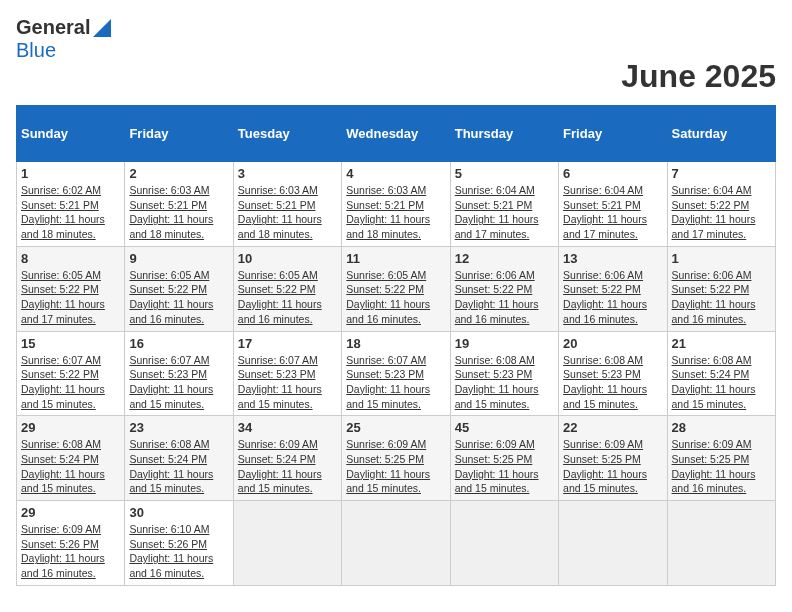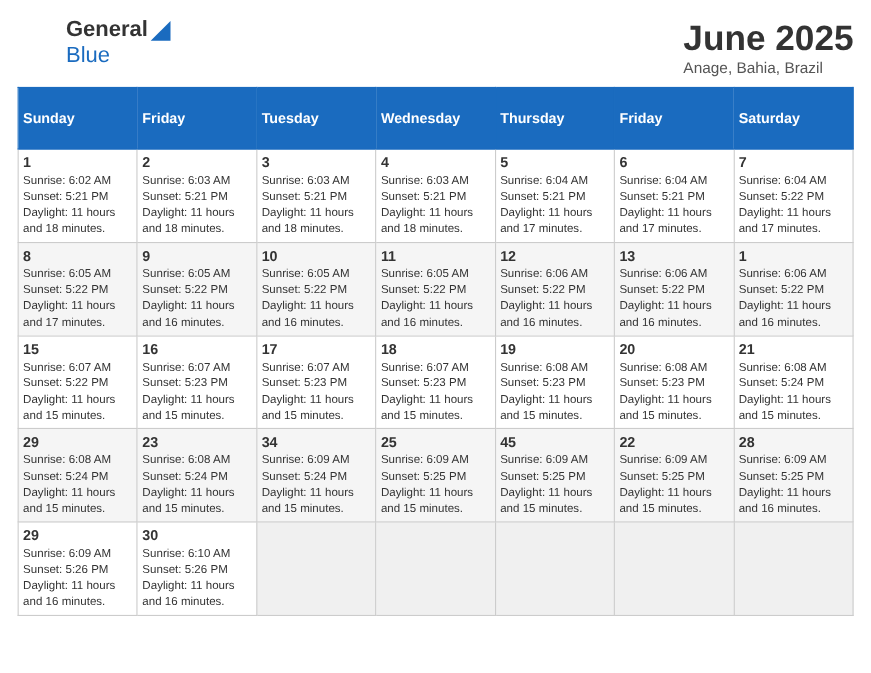--- a/index.html
+++ b/index.html
@@ -13,23 +13,24 @@
     .header {
       display: flex;
       justify-content: space-between;
       align-items: flex-start;
       margin-bottom: 10px;
     }
     .logo {
       display: flex;
       flex-direction: column;
       align-items: flex-start;
-      margin-left: 44px;
     }
     .title-block {
+      text-align: right;
+      margin-top: 42px;
     }
     .month-title {
       font-size: 32px;
       font-weight: bold;
       color: #333;
     }
     .location {
       font-size: 14px;
       color: #555;
     }
@@ -61,20 +62,21 @@
       font-weight: bold;
       font-size: 13px;
       color: #333;
       display: block;
       margin-bottom: 2px;
     }
     .day-info {
       color: #333;
       font-size: 10.5px;
       line-height: 1.4;
+      text-decoration: underline;
     }
     .empty-cell {
       background: #f0f0f0 !important;
     }
     .logo-wrap {
       display: flex;
       align-items: center;
     }
     .logo-triangle {
       width: 0;
@@ -91,21 +93,20 @@
 <div class="header">
   <div class="logo">
     <div class="logo-wrap">
       <span style="font-size:20px;font-weight:bold;color:#333;">General</span>
       <div class="logo-triangle"></div>
     </div>
     <span style="font-size:20px;font-weight:normal;color:#1a6bbf;">Blue</span>
   </div>
   <div class="title-block">
     <div class="month-title">June 2025</div>
-    <div class="location">Anage, Bahia, Brazil</div>
   </div>
 </div>
 
 <table class="calendar">
   <thead>
     <tr>
       <th>Sunday</th>
       <th>Friday</th>
       <th>Tuesday</th>
       <th>Wednesday</th>

